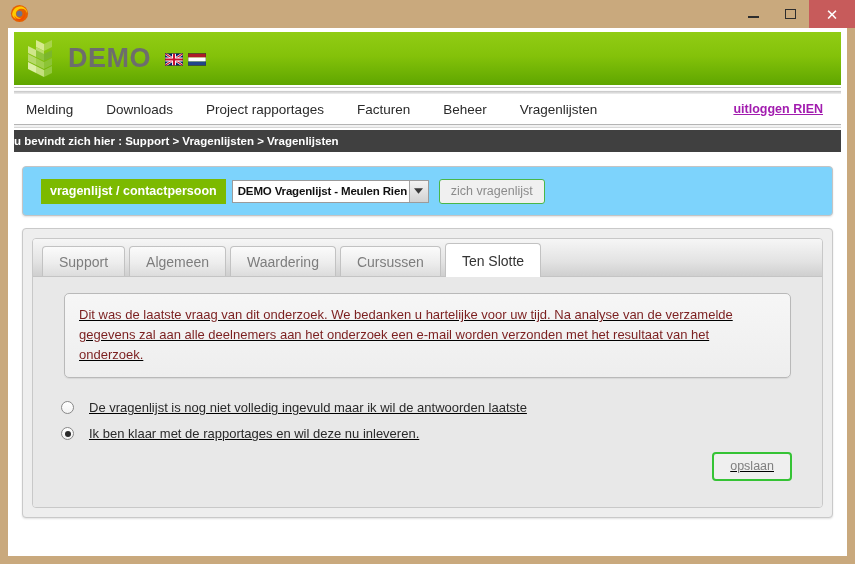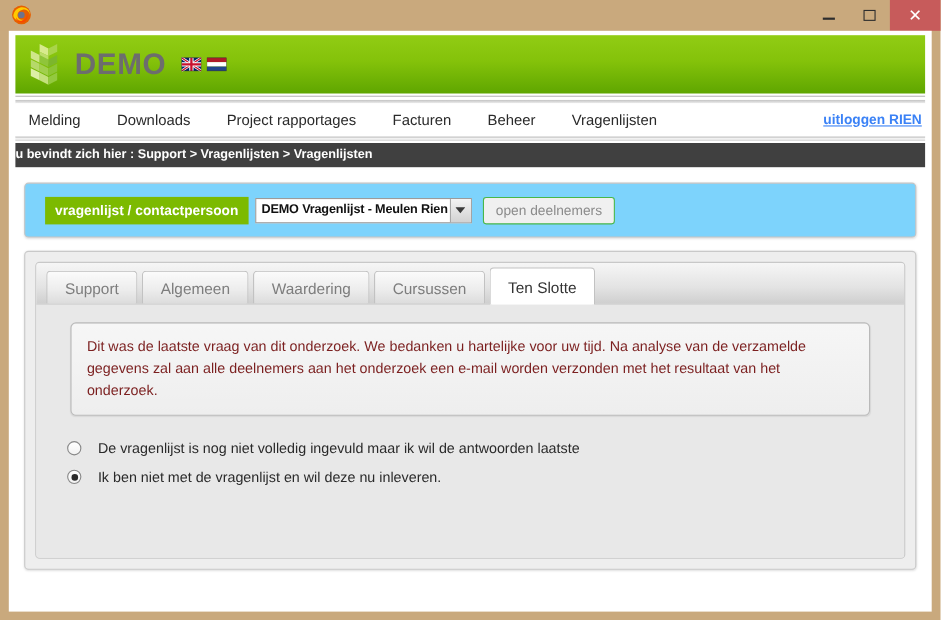--- a/index.html
+++ b/index.html
@@ -127,24 +127,24 @@
   }
   .nav-item {
     font-size: 13.5px;
     color: #2a2a2a;
     margin-right: 23px;
     white-space: nowrap;
     font-family: "Liberation Sans", sans-serif;
   }
   .logout {
     position: absolute;
-    right: 3px;
+    right: 18px;
     font-size: 12.5px;
     font-weight: bold;
-    color: #3b82f6;
+    color: #a21caf;
     text-decoration: underline;
   }
   .nav-rule {
     margin: 0 6px;
     height: 4px;
     border-top: 1px solid #b4b4b4;
     border-bottom: 1px solid #d8d8d8;
     background: #f1f1f1;
   }
 
@@ -270,20 +270,21 @@
     height: 34px;
     border-color: #c2c2c2;
     position: relative;
     z-index: 2;
     margin-bottom: -1px;
   }
   .tabbody {
     background: #e8e8e8;
     height: calc(100% - 38px);
     padding: 16px 18px;
+    text-decoration: underline;
   }
   .notice {
     border: 1px solid #b9b9b9;
     border-radius: 5px;
     background: linear-gradient(to bottom,#f6f6f6,#eeeeee);
     padding: 11px 14px 12px 14px;
     color: #7b1f1f;
     font-size: 13px;
     line-height: 1.55;
     box-shadow: 0 1px 1px rgba(0,0,0,.07);
@@ -416,21 +417,21 @@
       <div class="panel-top">
         <span class="tag-green">vragenlijst / contactpersoon</span>
         <span class="select-box">
           <span class="select-val">DEMO Vragenlijst - Meulen Rien</span>
           <span class="select-arrow">
             <svg width="9" height="7" viewBox="0 0 10 7">
                 <polygon points="0,0 10,0 5,6" fill="#3a3a3a"></polygon>
               </svg>
           </span>
         </span>
-        <span class="btn-outline">open deelnemers</span>
+        <span class="btn-outline">zich vragenlijst</span>
       </div>
     </div>
 
     <div class="tabs-panel">
       <div class="tabs-inner">
         <div class="tabstrip">
           <div class="tab">Support</div>
           <div class="tab">Algemeen</div>
           <div class="tab">Waardering</div>
           <div class="tab">Cursussen</div>
@@ -438,21 +439,24 @@
         </div>
         <div class="tabbody">
           <div class="notice">Dit was de laatste vraag van dit onderzoek. We bedanken u hartelijke voor uw tijd. Na analyse van de verzamelde gegevens zal aan alle deelnemers aan het onderzoek een e-mail worden verzonden met het resultaat van het onderzoek.</div>
           <div class="radios">
             <div class="radio-row">
               <span class="radio"></span>
               <span>De vragenlijst is nog niet volledig ingevuld maar ik wil de antwoorden laatste</span>
             </div>
             <div class="radio-row">
               <span class="radio checked"></span>
-              <span>Ik ben niet met de vragenlijst en wil deze nu inleveren.</span>
+              <span>Ik ben klaar met de rapportages en wil deze nu inleveren.</span>
             </div>
+          </div>
+          <div class="save-row">
+            <span class="btn-save">opslaan</span>
           </div>
         </div>
       </div>
     </div>
 
   </div>
 </div>
 
 </body></html>

